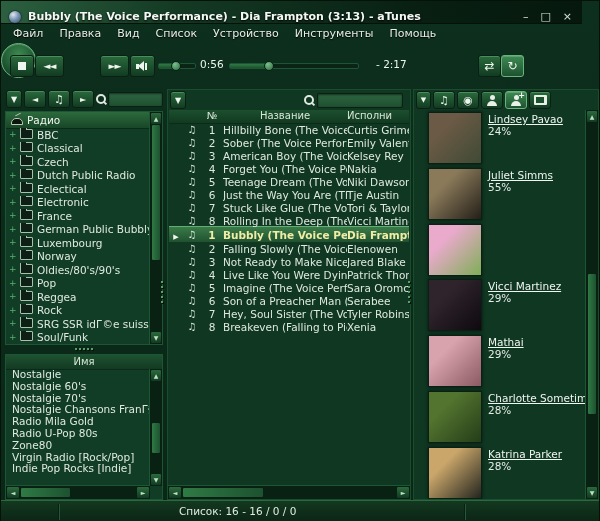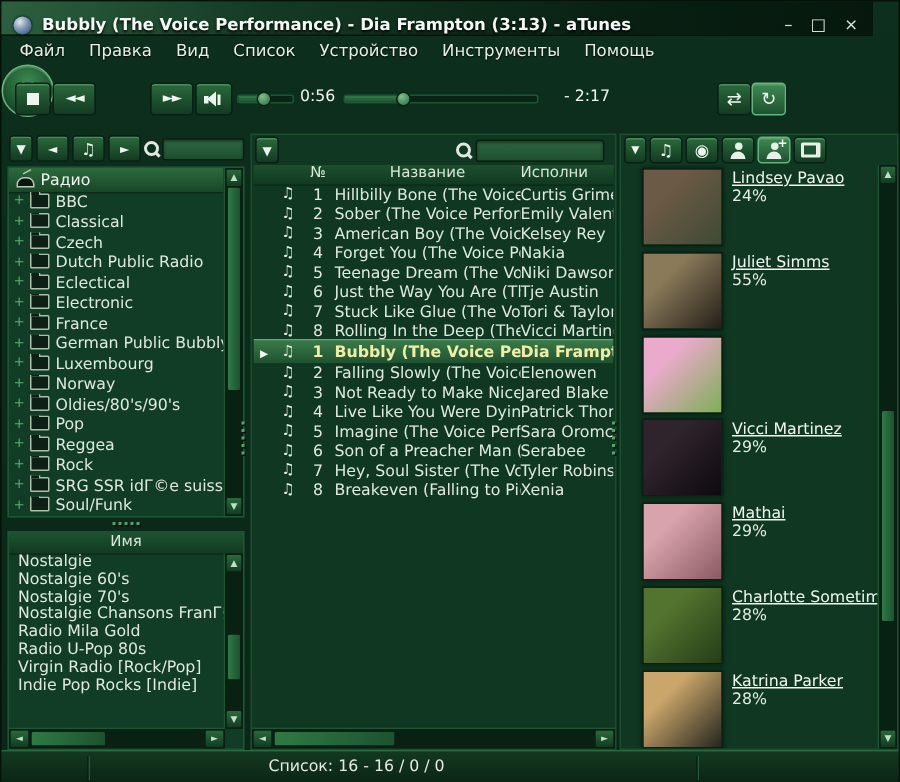--- a/index.html
+++ b/index.html
@@ -361,20 +361,21 @@
       <div class="stationsbox">
         <div class="listheader">Имя</div>
         <div class="stations-rows">
 
         <div class="sitem">Nostalgie</div>
             <div class="sitem">Nostalgie 60's</div>
             <div class="sitem">Nostalgie 70's</div>
             <div class="sitem">Nostalgie Chansons FranГ§aises</div>
             <div class="sitem">Radio Mila Gold</div>
             <div class="sitem">Radio U-Pop 80s</div>
+            <div class="sitem">Zone80</div>
             <div class="sitem">Virgin Radio [Rock/Pop]</div>
             <div class="sitem">Indie Pop Rocks [Indie]</div>
           </div>
         <div class="sb-v" id="st-sbv">
           <span class="sb-btn up">▲</span>
           <span class="sb-th" style="top:45%;height:26%;"></span>
           <span class="sb-btn down">▼</span>
         </div>
         <div class="sb-h" style="right:12px;">
           <span class="sb-btn lft">◄</span>

